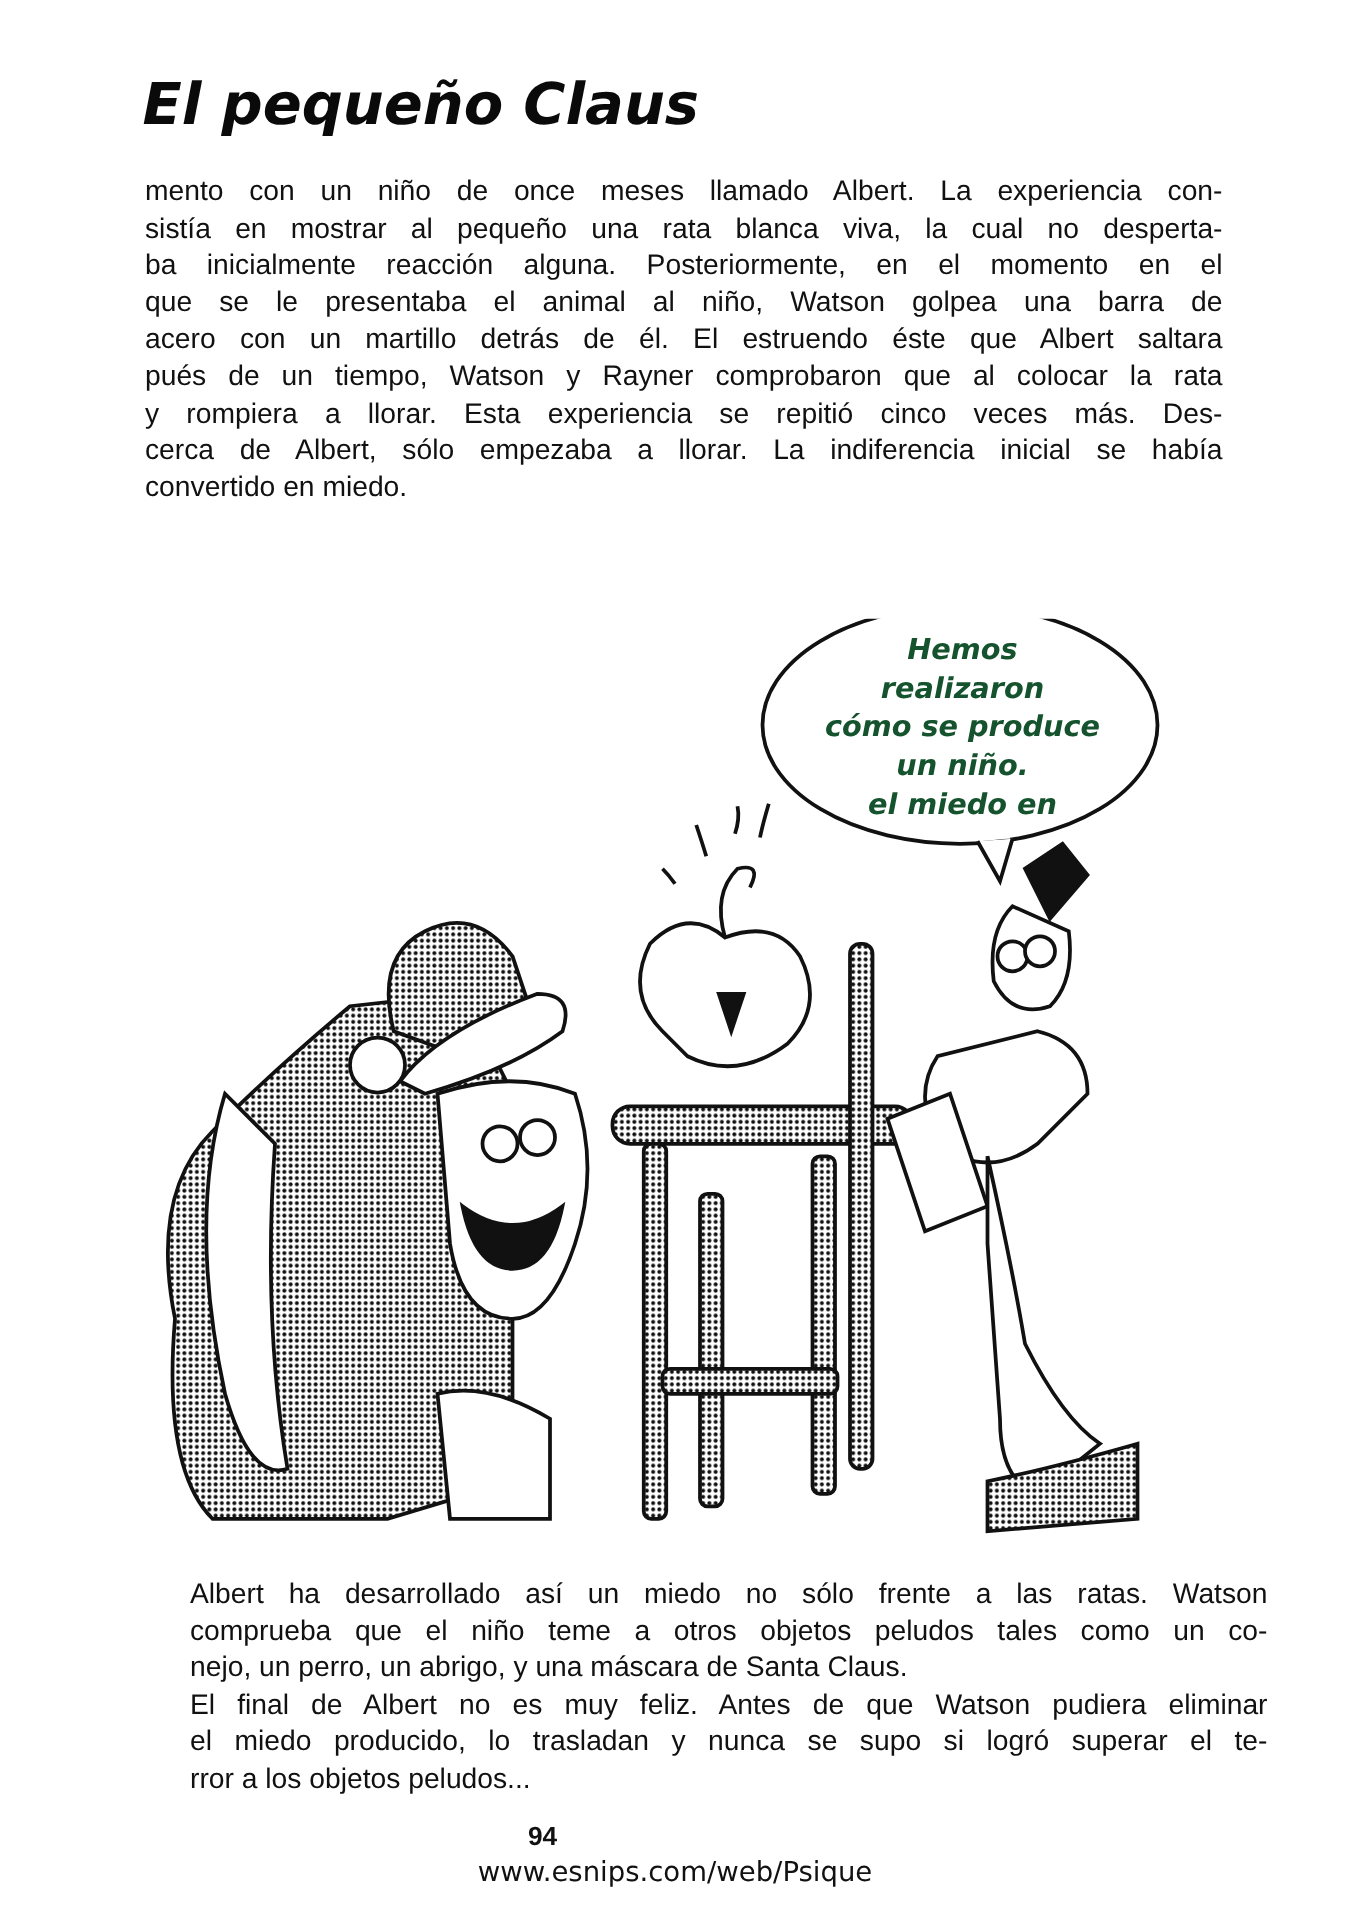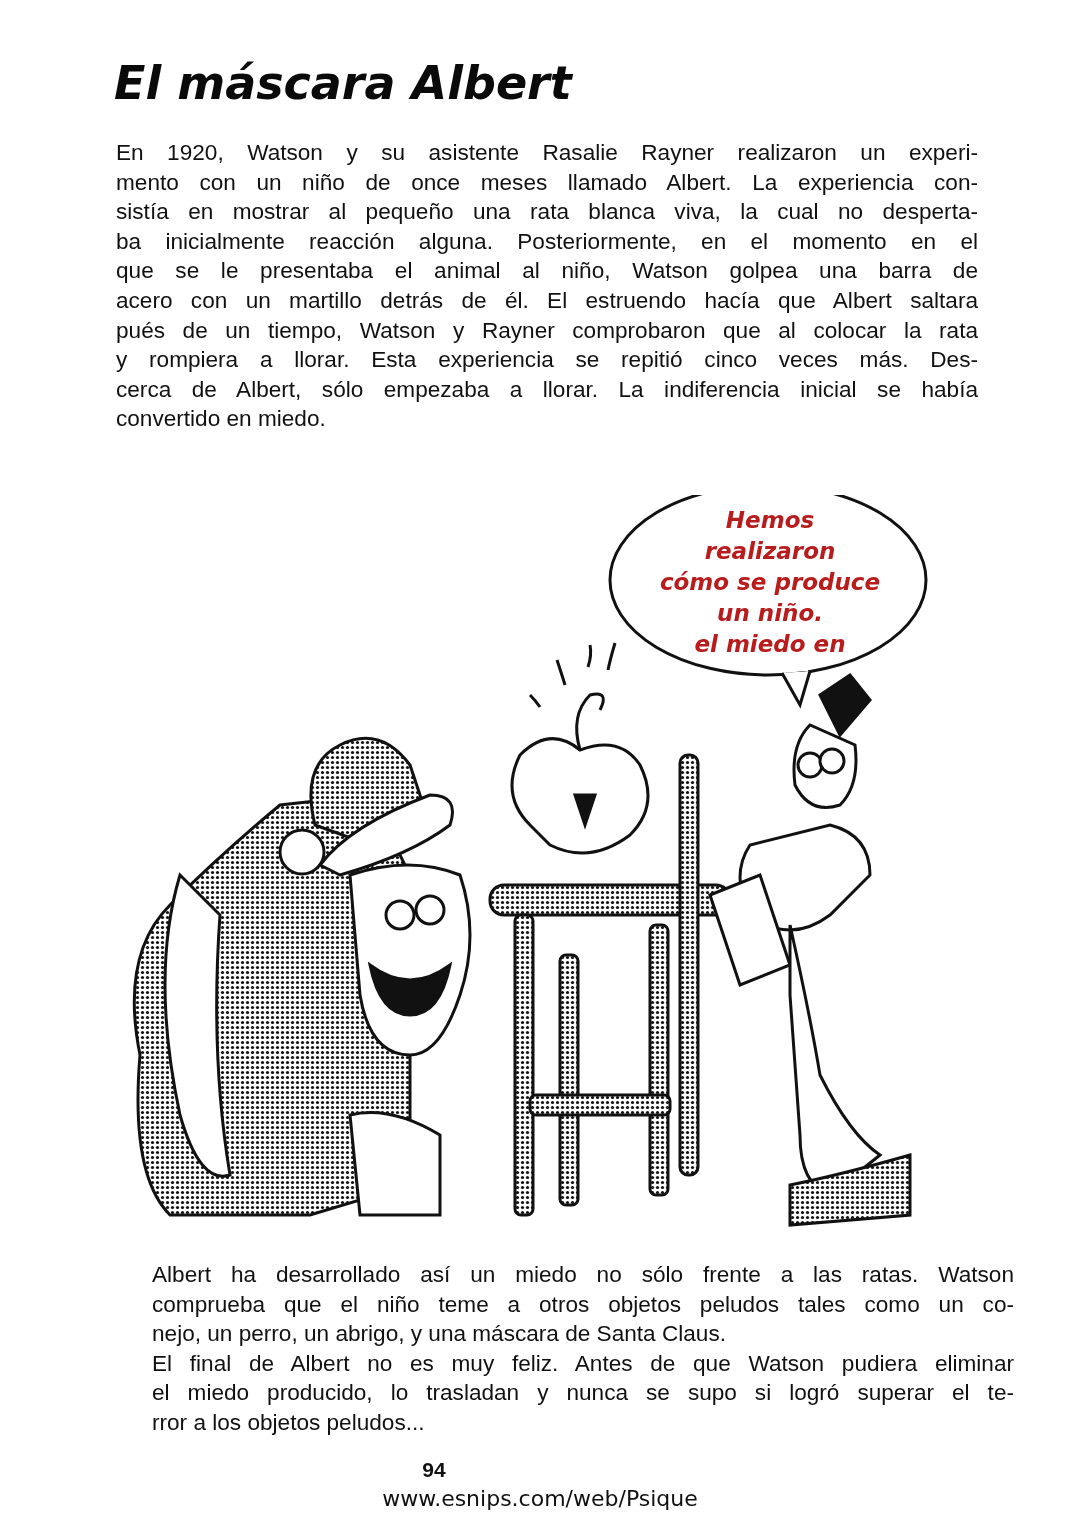--- a/index.html
+++ b/index.html
@@ -15,45 +15,44 @@
       text-align:justify; margin:0; color:#111;
     }
     .para .line { display:block; white-space:nowrap; text-align:justify; text-align-last:justify; }
     .para .line.last { text-align-last:left; }
     #intro { top:138px; }
     #outro { top:1260px;margin-left:36px; }
     .illustration { position:absolute; left:110px; top:495px; width:840px; height:740px; }
     .bubble-text {
       position:absolute; left:620px; top:505px; width:300px;
       font-family:"DejaVu Sans", sans-serif; font-style:italic; font-weight:bold;
-      font-size:23px; line-height:31px; text-align:center; color:#b91c1c;
+      font-size:23px; line-height:31px; text-align:center; color:#14532d;
     }
     .bubble-text span { display:block; }
     .page-number {
       position:absolute; left:0; width:868px; top:1458px; text-align:center;
       font-family:"Liberation Sans", sans-serif; font-weight:bold; font-size:21px;
     }
     .footer-url {
       position:absolute; left:0; width:1080px; top:1486px; text-align:center;
       font-family:"DejaVu Sans", sans-serif; font-size:22px; color:#111;
     }
     .hatch { fill:url(#dots); }
   </style>
 </head>
 <body>
 
-<h1 class="title">El máscara Albert</h1>
+<h1 class="title">El pequeño Claus</h1>
 
 <p class="para" id="intro">
-  <span class="line">En 1920, Watson y su asistente Rasalie Rayner realizaron un experi-</span>
   <span class="line">mento con un niño de once meses llamado Albert. La experiencia con-</span>
   <span class="line">sistía en mostrar al pequeño una rata blanca viva, la cual no desperta-</span>
   <span class="line">ba inicialmente reacción alguna. Posteriormente, en el momento en el</span>
   <span class="line">que se le presentaba el animal al niño, Watson golpea una barra de</span>
-  <span class="line">acero con un martillo detrás de él. El estruendo hacía que Albert saltara</span>
+  <span class="line">acero con un martillo detrás de él. El estruendo éste que Albert saltara</span>
   <span class="line">pués de un tiempo, Watson y Rayner comprobaron que al colocar la rata</span>
   <span class="line">y rompiera a llorar. Esta experiencia se repitió cinco veces más. Des-</span>
   <span class="line">cerca de Albert, sólo empezaba a llorar. La indiferencia inicial se había</span>
   <span class="line last">convertido en miedo.</span>
 </p>
 
 <svg class="illustration" viewBox="0 0 840 740" xmlns="http://www.w3.org/2000/svg">
   <defs>
     <pattern id="dots" width="5" height="5" patternUnits="userSpaceOnUse">
       <rect width="5" height="5" fill="#fff"></rect>

